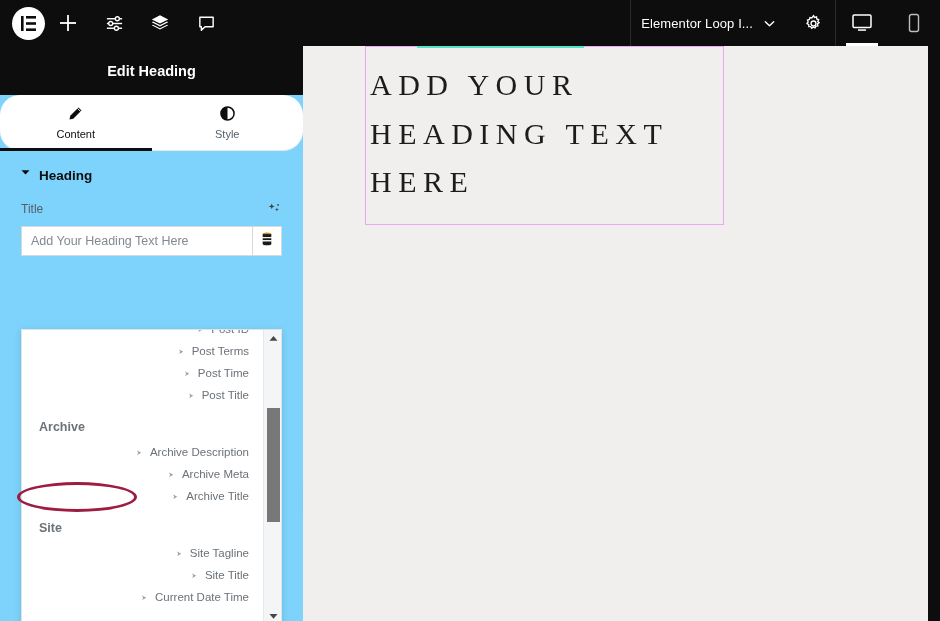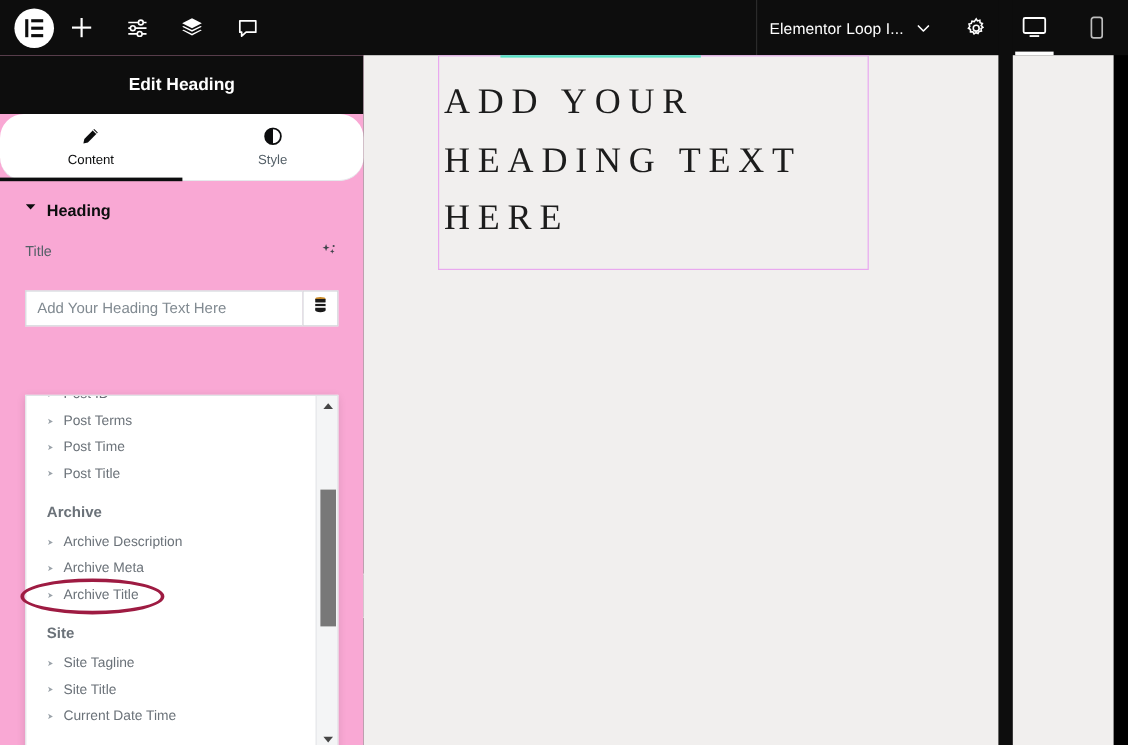--- a/index.html
+++ b/index.html
@@ -2,21 +2,21 @@
 <html><head>
 <meta charset="utf-8">
 <style>
   * { box-sizing: border-box; margin: 0; padding: 0; }
   html, body {
     width: 940px; height: 621px;
     font-family: "Liberation Sans", sans-serif;
     background: #000;
     overflow: hidden;
   }
-  #app { position: relative; width: 844px; height: 621px; background:#0d0d0d; }
+  #app { position: relative; width: 940px; height: 621px; background:#0d0d0d; }
 
   
   .topbar {
     position: absolute; left: 0; top: 0; width: 940px; height: 46px;
     background: #0d0d0d; display: flex; align-items: center;
   }
   .topbar-left { display:flex; align-items:center; height:46px; }
   .e-logo {
     width: 33px; height: 33px; border-radius: 50%;
     background: #ffffff; margin-left: 12px;
@@ -49,21 +49,21 @@
     width:52px; height:46px; display:flex; align-items:flex-start; justify-content:center;
     padding-top:13px; position:relative;
   }
   .device-btn.active::after {
     content:""; position:absolute; left:10px; right:10px; bottom:0; height:3px; background:#fff;
   }
 
   
   .panel {
     position:absolute; left:0; top:46px; width:303px; height:575px;
-    background:#f9a8d4; overflow:hidden;
+    background:#7dd3fc; overflow:hidden;
   }
   .panel-header {
     height:49px; background:#0d0d0d; display:flex; align-items:center; justify-content:center;
   }
   .panel-header-title { color:#fff; font-size:14.5px; font-weight:bold; }
 
   .tabs { display:flex; height:56px; border-bottom:1px solid #e6e9ec; background:#fff;border-radius:20px; }
   .tab {
     flex:1; display:flex; flex-direction:column; align-items:center; justify-content:center;
     gap:7px; position:relative; cursor:pointer;
@@ -78,21 +78,21 @@
   .section {
     padding: 17px 21px 0 21px;
   }
   .section-head {
     display:flex; align-items:flex-start; gap:9px; cursor:pointer; padding-bottom: 18px;
   }
   .section-caret { width:9px; height:9px; display:flex; align-items:center; }
   .section-title { font-size:13.5px; font-weight:bold; color:#0c0d0e; }
 
   .field-row {
-    display:flex; align-items:center; justify-content:space-between; margin-bottom:25px;
+    display:flex; align-items:center; justify-content:space-between; margin-bottom:9px;
   }
   .field-label { font-size:12px; color:#556068; }
   .ai-icon { width:16px; height:16px; display:flex; align-items:center; justify-content:center; cursor:pointer; }
 
   .input-wrap {
     display:flex; align-items:stretch; height:30px; position:relative;
   }
   .text-input {
     flex:1; border:1px solid #d5d8dc; border-right:none; background:#fff;
     font-family:"Liberation Sans", sans-serif; font-size:12.5px; color:#6b7279;
@@ -110,21 +110,21 @@
     background:#fff; border:1px solid #e0e3e6;
     box-shadow: 0 2px 7px rgba(0,0,0,.13);
     overflow:hidden;
   }
   .dd-scroll {
     position:absolute; left:0; top:0; right:18px; bottom:0; overflow:hidden;
   }
   .dd-inner { position:absolute; left:0; top:-12px; width:100%; }
   .dd-item {
     display:flex; align-items:center; gap:8px;
-    padding: 0 14px 0 17px; height:22px; cursor:pointer;
+    padding: 0 14px 0 17px; height:22px; cursor:pointer;justify-content:flex-end;
   }
   .dd-arrow { color:#9aa2a9; font-size:9px; line-height:1; transform: scaleX(.85); }
   .dd-text { font-size:11.5px; color:#6b7279; }
   .dd-group {
     padding: 14px 14px 7px 17px; font-size:12.5px; font-weight:bold; color:#6b7279;
   }
 
   
   .dd-sb {
     position:absolute; right:0; top:0; width:18px; height:100%;

